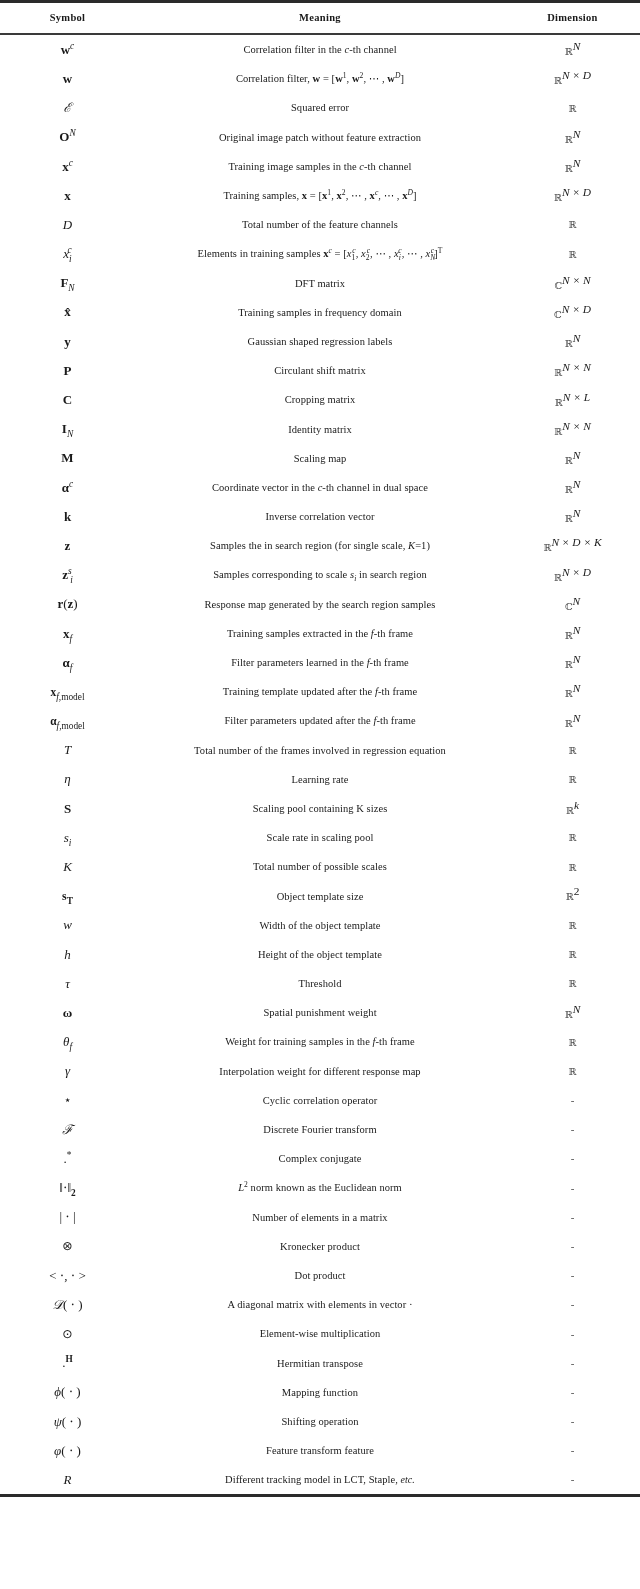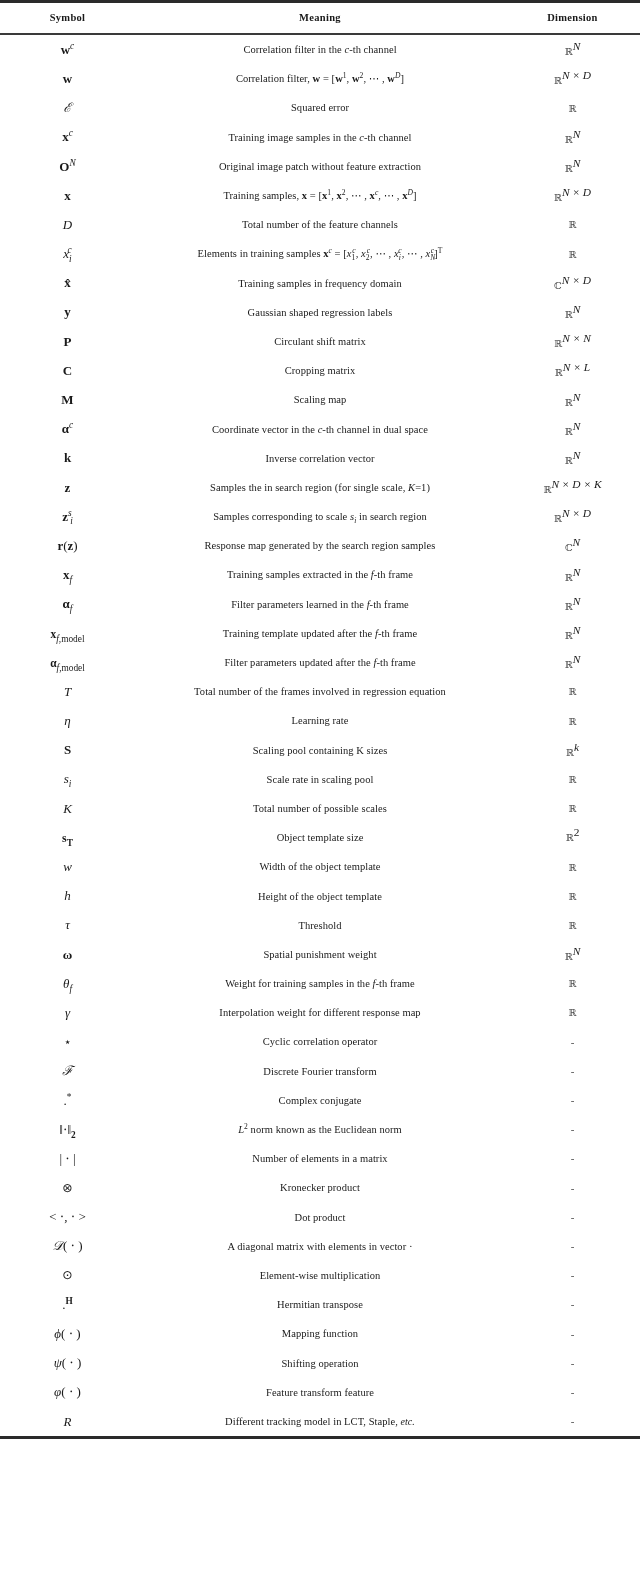--- a/index.html
+++ b/index.html
@@ -155,63 +155,73 @@
           <td class="symbol"><span class="mb">w</span></td>
           <td class="meaning">Correlation filter, <span class="mb">w</span> = [<span class="mb">w</span><sup class="spu">1</sup>, <span class="mb">w</span><sup class="spu">2</sup>, ⋯ , <span class="mb">w</span><sup class="sp">D</sup>]</td>
           <td class="dim"><span class="bbsmall">ℝ</span><sup class="dimsup">N × D</sup></td>
         </tr>
         <tr>
           <td class="symbol"><span class="cal">ℰ</span></td>
           <td class="meaning">Squared error</td>
           <td class="dim"><span class="bbsmall">ℝ</span></td>
         </tr>
         <tr>
+          <td class="symbol"><span class="mb">O</span><sup class="sp">N</sup></td>
+          <td class="meaning">Original image patch without feature extraction</td>
+          <td class="dim"><span class="bbsmall">ℝ</span><sup class="dimsup">N</sup></td>
+        </tr>
+        <tr>
           <td class="symbol"><span class="mb">x</span><sup class="sp">c</sup></td>
           <td class="meaning">Training image samples in the <span class="mi">c</span>-th channel</td>
-          <td class="dim"><span class="bbsmall">ℝ</span><sup class="dimsup">N</sup></td>
-        </tr>
-        <tr>
-          <td class="symbol"><span class="mb">O</span><sup class="sp">N</sup></td>
-          <td class="meaning">Original image patch without feature extraction</td>
           <td class="dim"><span class="bbsmall">ℝ</span><sup class="dimsup">N</sup></td>
         </tr>
         <tr>
           <td class="symbol"><span class="mb">x</span></td>
           <td class="meaning">Training samples, <span class="mb">x</span> = [<span class="mb">x</span><sup class="spu">1</sup>, <span class="mb">x</span><sup class="spu">2</sup>, ⋯ , <span class="mb">x</span><sup class="sp">c</sup>, ⋯ , <span class="mb">x</span><sup class="sp">D</sup>]</td>
           <td class="dim"><span class="bbsmall">ℝ</span><sup class="dimsup">N × D</sup></td>
         </tr>
         <tr>
           <td class="symbol"><span class="mi">D</span></td>
           <td class="meaning">Total number of the feature channels</td>
           <td class="dim"><span class="bbsmall">ℝ</span></td>
         </tr>
         <tr>
           <td class="symbol"><span class="mi">x</span><sub class="sb">i</sub><sup class="sp" style="margin-left:-0.45em">c</sup></td>
           <td class="meaning">Elements in training samples <span class="mb">x</span><sup class="sp">c</sup> = [<span class="mi">x</span><sub class="sbu">1</sub><sup class="sp" style="margin-left:-0.4em">c</sup>, <span class="mi">x</span><sub class="sbu">2</sub><sup class="sp" style="margin-left:-0.4em">c</sup>, ⋯ , <span class="mi">x</span><sub class="sb">i</sub><sup class="sp" style="margin-left:-0.35em">c</sup>, ⋯ , <span class="mi">x</span><sub class="sb">N</sub><sup class="sp" style="margin-left:-0.6em">c</sup>]<sup class="spu">T</sup></td>
           <td class="dim"><span class="bbsmall">ℝ</span></td>
         </tr>
         <tr>
+          <td class="symbol"><span class="mb">F</span><sub class="sb">N</sub></td>
+          <td class="meaning">DFT matrix</td>
+          <td class="dim"><span class="bbsmall">ℂ</span><sup class="dimsup">N × N</sup></td>
+        </tr>
+        <tr>
           <td class="symbol"><span class="mb">x̂</span></td>
           <td class="meaning">Training samples in frequency domain</td>
           <td class="dim"><span class="bbsmall">ℂ</span><sup class="dimsup">N × D</sup></td>
         </tr>
         <tr>
           <td class="symbol"><span class="mb">y</span></td>
           <td class="meaning">Gaussian shaped regression labels</td>
           <td class="dim"><span class="bbsmall">ℝ</span><sup class="dimsup">N</sup></td>
         </tr>
         <tr>
           <td class="symbol"><span class="mb">P</span></td>
           <td class="meaning">Circulant shift matrix</td>
           <td class="dim"><span class="bbsmall">ℝ</span><sup class="dimsup">N × N</sup></td>
         </tr>
         <tr>
           <td class="symbol"><span class="mb">C</span></td>
           <td class="meaning">Cropping matrix</td>
           <td class="dim"><span class="bbsmall">ℝ</span><sup class="dimsup">N × L</sup></td>
+        </tr>
+        <tr>
+          <td class="symbol"><span class="mb">I</span><sub class="sb">N</sub></td>
+          <td class="meaning">Identity matrix</td>
+          <td class="dim"><span class="bbsmall">ℝ</span><sup class="dimsup">N × N</sup></td>
         </tr>
         <tr>
           <td class="symbol"><span class="mb">M</span></td>
           <td class="meaning">Scaling map</td>
           <td class="dim"><span class="bbsmall">ℝ</span><sup class="dimsup">N</sup></td>
         </tr>
         <tr>
           <td class="symbol"><span class="mb">α</span><sup class="sp">c</sup></td>
           <td class="meaning">Coordinate vector in the <span class="mi">c</span>-th channel in dual space</td>
           <td class="dim"><span class="bbsmall">ℝ</span><sup class="dimsup">N</sup></td>

